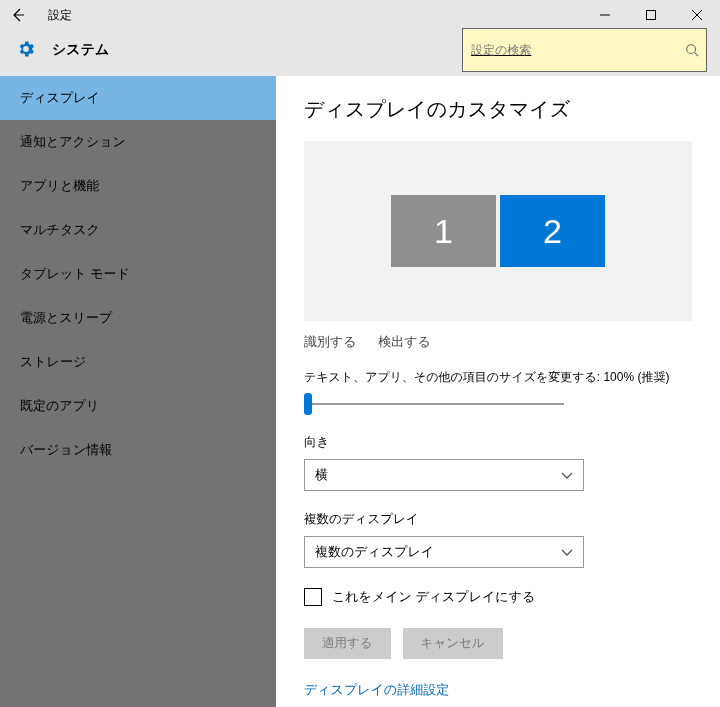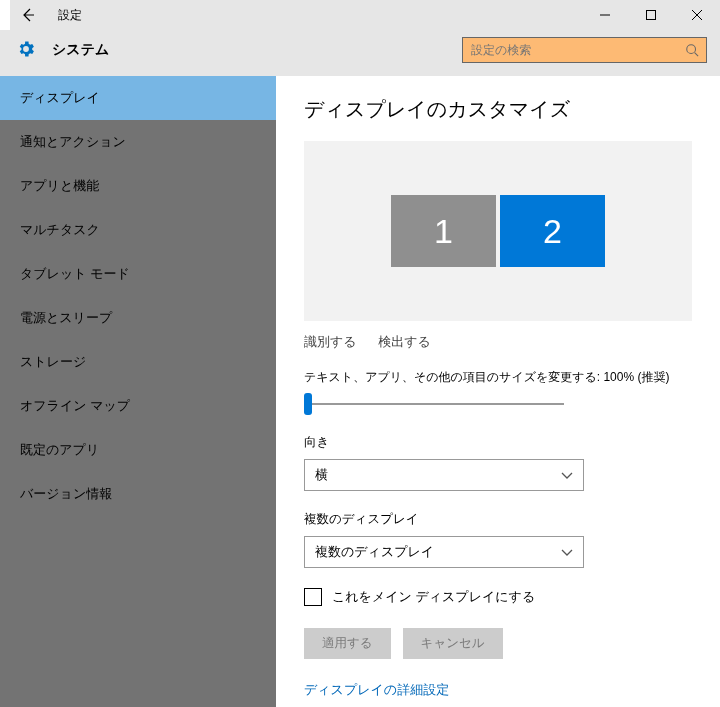--- a/index.html
+++ b/index.html
@@ -1,28 +1,28 @@
 <!DOCTYPE html>
 <html><head>
   <meta charset="utf-8">
   <style>
     * { box-sizing: border-box; margin: 0; padding: 0; }
     body { font-family: "Yu Gothic UI", "Meiryo", sans-serif; font-size: 13px; color: #000; background: #fff; width: 720px; height: 707px; overflow: hidden; }
 
-    .titlebar { display: flex; align-items: center; height: 30px; background: #e6e6e6; margin-left: 10px; }
+    .titlebar { display: flex; align-items: center; height: 30px; background: #e6e6e6; }
     .titlebar .back { width: 36px; height: 30px; display: flex; align-items: center; justify-content: center; cursor: pointer; }
     .titlebar .title { flex: 1; padding-left: 12px; font-size: 12px; }
     .titlebar .wincontrols { display: flex; }
     .titlebar .wincontrols .wb { width: 46px; height: 30px; display: flex; align-items: center; justify-content: center; cursor: pointer; }
     .titlebar svg { display: block; }
 
     .header { display: flex; align-items: center; height: 46px; background: #e6e6e6; padding: 0 13px 6px 16px; }
     .header .gear { margin-right: 16px; color: #0272c0; }
     .header .app-title { font-weight: 600; font-size: 14px; flex: 1; }
-    .header .searchbox { width: 245px; height: 26px; border: 1px solid #666; display: flex; align-items: center; background: #fdba74; }
+    .header .searchbox { width: 245px; height: 44px; border: 1px solid #666; display: flex; align-items: center; background: #fef9c3; text-decoration: underline; }
     .header .searchbox input { border: none; background: transparent; flex: 1; padding: 0 8px; font-size: 12px; outline: none; color: #444; }
     .header .searchbox .sicon { width: 28px; display: flex; align-items: center; justify-content: center; color: #666; }
 
     .body { display: flex; height: calc(100% - 76px); }
     .sidebar { width: 276px; background: #737373; }
     .sidebar .item { padding: 13px 20px; font-size: 13px; cursor: pointer; }
     .sidebar .item.selected { background: #77b6e4; }
 
     .content { flex: 1; padding: 20px 28px 0 28px; overflow: auto; }
     .content h1 { font-size: 20px; font-weight: 400; margin-bottom: 18px; }
@@ -102,21 +102,20 @@
 
 <div class="body">
   <div class="sidebar">
     <div class="item selected"><span>ディスプレイ</span></div>
     <div class="item"><span>通知とアクション</span></div>
     <div class="item"><span>アプリと機能</span></div>
     <div class="item"><span>マルチタスク</span></div>
     <div class="item"><span>タブレット モード</span></div>
     <div class="item"><span>電源とスリープ</span></div>
     <div class="item"><span>ストレージ</span></div>
-    <div class="item"><span>オフライン マップ</span></div>
     <div class="item"><span>既定のアプリ</span></div>
     <div class="item"><span>バージョン情報</span></div>
   </div>
 
   <div class="content">
     <h1>ディスプレイのカスタマイズ</h1>
 
     <div class="disp-preview">
       <div class="monitor m1">1</div>
       <div class="monitor m2">2</div>

